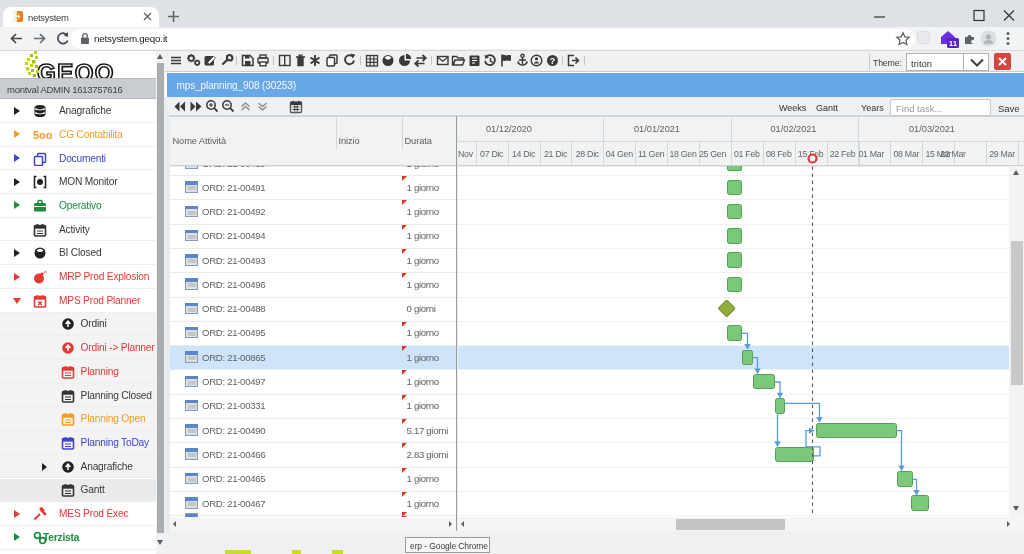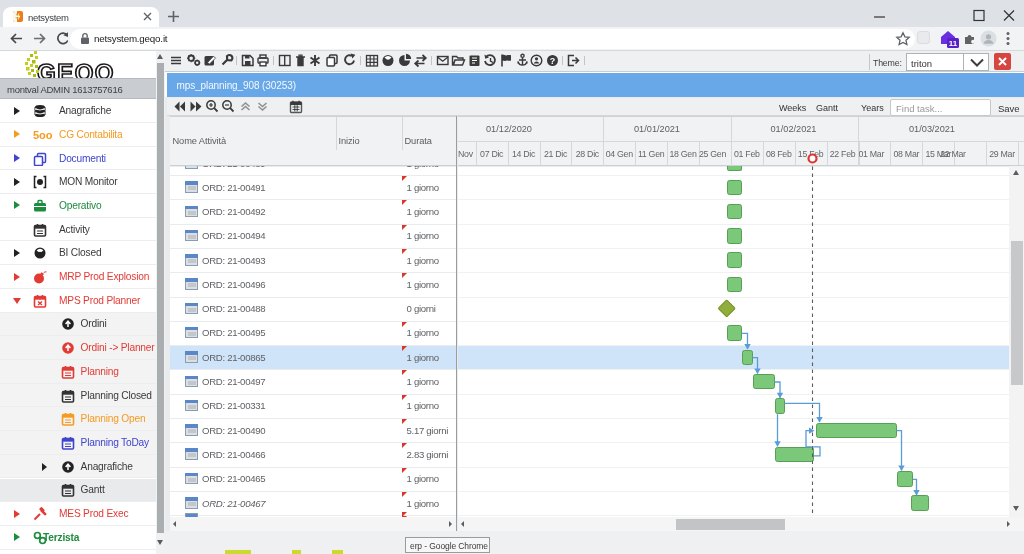--- a/index.html
+++ b/index.html
@@ -606,21 +606,21 @@
 <div class="a" style="left:185px;top:472.8px;width:13px;height:3.5px;background:#5b87c8;"></div>
 <div class="a" style="left:187.5px;top:477.8px;width:8px;height:4px;background:#c3c7cb;"></div>
 <div class="a" style="left:202px;top:473.2px;font-size:9.6px;letter-spacing:-0.3px;color:#5f6165;">ORD: 21-00465</div>
 <div class="a" style="left:402px;top:467.6px;width:0;height:0;border-top:5px solid #d9352b;border-right:5px solid transparent;"></div>
 <div class="a" style="left:406.5px;top:473.2px;font-size:9.6px;letter-spacing:-0.3px;color:#5f6165;">1 giorno</div>
 <div class="a" style="left:170px;top:490.9px;width:285.5px;height:1px;background:#e9ebec;"></div>
 <div class="a" style="left:458px;top:490.9px;width:551px;height:1px;background:#f0f1f1;"></div>
 <div class="a" style="left:185px;top:497.1px;width:13px;height:11.5px;border:1px solid #8a9cb0;background:#dcdfe2;"></div>
 <div class="a" style="left:185px;top:497.1px;width:13px;height:3.5px;background:#5b87c8;"></div>
 <div class="a" style="left:187.5px;top:502.1px;width:8px;height:4px;background:#c3c7cb;"></div>
-<div class="a" style="left:202px;top:497.6px;font-size:9.6px;letter-spacing:-0.3px;color:#5f6165;font-style:italic;">ORD: 21-00467</div>
+<div class="a" style="left:202px;top:497.6px;font-size:9.6px;letter-spacing:-0.3px;color:#5f6165;">ORD: 21-00467</div>
 <div class="a" style="left:402px;top:491.9px;width:0;height:0;border-top:5px solid #d9352b;border-right:5px solid transparent;"></div>
 <div class="a" style="left:406.5px;top:497.6px;font-size:9.6px;letter-spacing:-0.3px;color:#5f6165;">1 giorno</div>
 <div class="a" style="left:170px;top:515.2px;width:285.5px;height:1px;background:#e9ebec;"></div>
 <div class="a" style="left:458px;top:515.2px;width:551px;height:1px;background:#f0f1f1;"></div>
 <div class="a" style="left:185px;top:521.4px;width:13px;height:11.5px;border:1px solid #8a9cb0;background:#dcdfe2;"></div>
 <div class="a" style="left:185px;top:521.4px;width:13px;height:3.5px;background:#5b87c8;"></div>
 <div class="a" style="left:187.5px;top:526.4px;width:8px;height:4px;background:#c3c7cb;"></div>
 <div class="a" style="left:402px;top:516.2px;width:0;height:0;border-top:5px solid #d9352b;border-right:5px solid transparent;"></div>
 <div class="a" style="left:185px;top:513.2px;width:13px;height:3.4px;background:#5b87c8;border:1px solid #8a9cb0;border-bottom:none;"></div>
 <div class="a" style="left:402px;top:511.5px;width:0;height:0;border-top:5px solid #d9352b;border-right:5px solid transparent;"></div>

